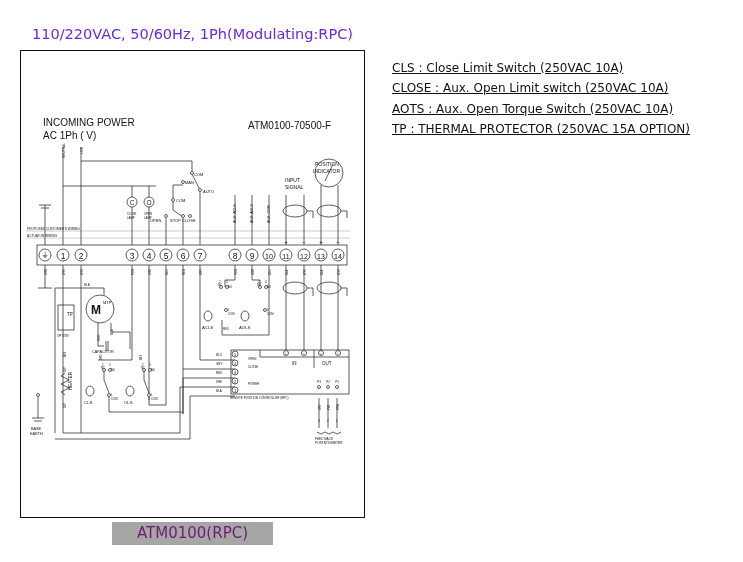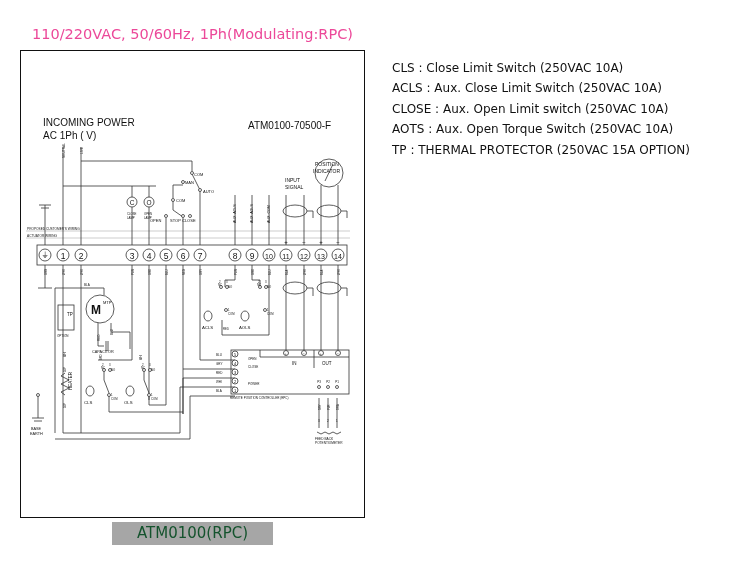--- a/index.html
+++ b/index.html
@@ -1,22 +1,22 @@
 <!DOCTYPE html>
 <html><head>
 <meta charset="utf-8">
 <style>
   html,body{margin:0;padding:0;background:#fff;}
   body{width:743px;height:562px;position:relative;overflow:hidden;font-family:"DejaVu Sans",sans-serif;color:#111;}
-  .spec-title{position:absolute;left:0;top:26px;width:385px;text-align:center;font-size:14.5px;color:#ec4899;}
+  .spec-title{position:absolute;left:0;top:26px;width:385px;text-align:center;font-size:14.5px;color:#6d28d9;}
   .frame{position:absolute;left:20px;top:50px;width:343px;height:466px;border:1.5px solid #111;}
   svg.wiring{position:absolute;left:20px;top:50px;}
-  .caption{position:absolute;left:112px;top:522px;width:161px;height:23px;background:#a6a6a6;color:#14532d;font-size:15px;text-align:center;line-height:23px;}
+  .caption{position:absolute;left:112px;top:522px;width:161px;height:23px;background:#a6a6a6;color:#701a75;font-size:15px;text-align:center;line-height:23px;}
   .legend{position:absolute;left:392px;top:58px;width:348px;font-size:12px;line-height:20.4px;color:#111;}
-  .legend div{white-space:nowrap;}
+  .legend div{white-space:nowrap;text-decoration:underline;}
   .legend .note{white-space:normal;}
   .dt{font-family:"Liberation Sans",sans-serif;fill:#111;}
 </style>
 </head>
 <body>
 
 <div class="spec-title">110/220VAC, 50/60Hz, 1Ph(Modulating:RPC)</div>
 
 <div class="frame"></div>
 
@@ -343,17 +343,16 @@
       <text x="316" y="372" font-size="3" class="dt">1</text>
       <text x="295" y="390" font-size="3.2" class="dt">FEED BACK</text>
       <text x="295" y="394" font-size="3.2" class="dt">POTENTIOMETER</text>
     </g>
 </svg>
 
 <div class="caption">ATM0100(RPC)</div>
 
 <div class="legend">
   <div>CLS : Close Limit Switch (250VAC 10A)</div>
-  <div>ACLS : Aux. Close Limit Switch (250VAC 10A)</div>
   <div>CLOSE : Aux. Open Limit switch (250VAC 10A)</div>
   <div>AOTS : Aux. Open Torque Switch (250VAC 10A)</div>
   <div>TP : THERMAL PROTECTOR (250VAC 15A OPTION)</div>
 </div>
 
 </body></html>

